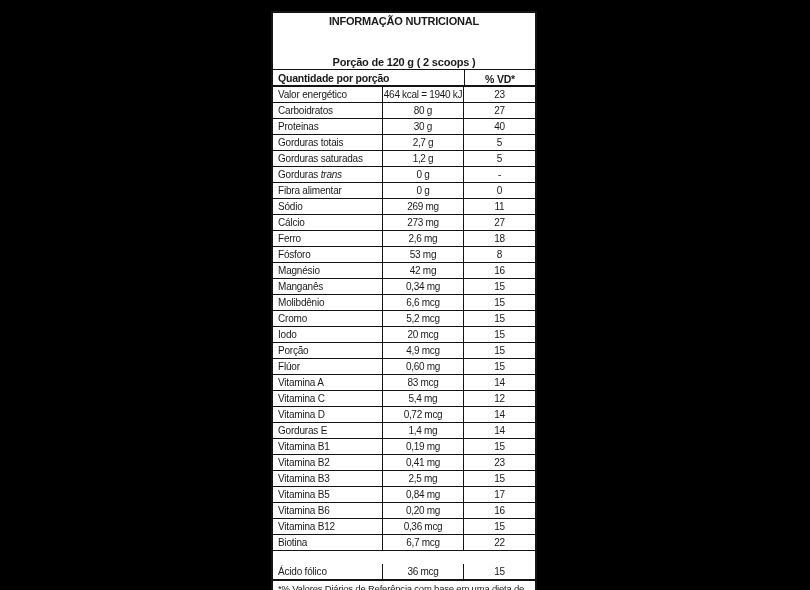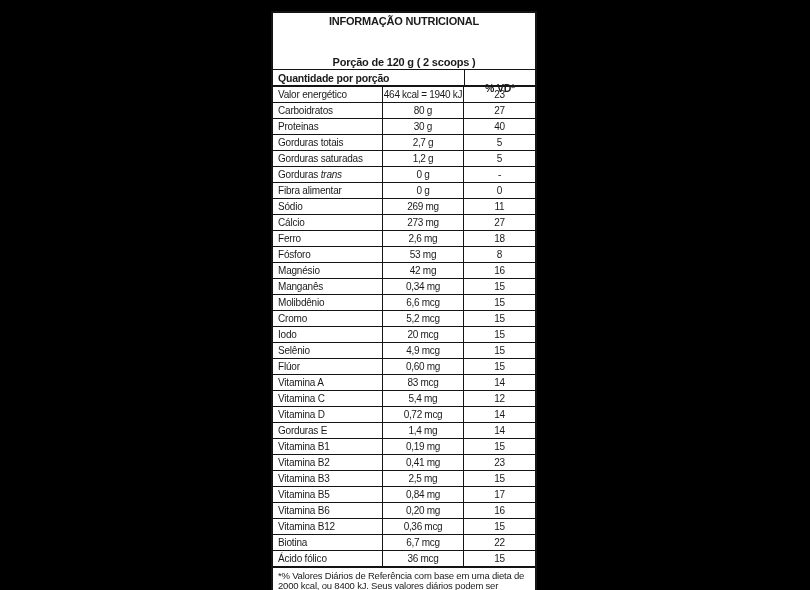--- a/index.html
+++ b/index.html
@@ -41,21 +41,21 @@
   }
   .title-block .t2 {
     font-size: 11px;
     font-weight: 700;
     line-height: 12px;
     letter-spacing: -0.2px;
     margin-top: 29px;
   }
   .header-row {
     display: flex;
-    align-items: flex-start;
+    align-items: flex-end;
     height: 15px;
     border-bottom: 2px solid #141414;
     font-weight: 700;
     font-size: 10.5px;
     letter-spacing: -0.2px;
   }
   .header-left {
     flex: 0 0 186px;
     padding-left: 5px;
     border-right: 1px solid #141414;
@@ -72,21 +72,21 @@
   .row {
     display: flex;
     align-items: center;
     height: 15px;
     border-bottom: 1px solid #141414;
     font-size: 10px;
     letter-spacing: -0.2px;
     white-space: nowrap;
     justify-content: flex-end;
   }
-  .row:last-child { border-bottom: none; }
+  .row:last-child { border-bottom: none; margin-top: 13px; }
   .cell { height: 100%; display: flex; align-items: center; box-sizing: border-box; }
   .cell.name {
     flex: 0 0 110px;
     padding-left: 5px;
     border-right: 1px solid #141414;
   }
   .cell.amount {
     flex: 0 0 81px;
     border-right: 1px solid #141414;
     justify-content: center;
@@ -195,21 +195,21 @@
           <div class="cell name">Cromo</div>
           <div class="cell amount">5,2 mcg</div>
           <div class="cell vd">15</div>
         </div>
         <div class="row">
           <div class="cell name">Iodo</div>
           <div class="cell amount">20 mcg</div>
           <div class="cell vd">15</div>
         </div>
         <div class="row">
-          <div class="cell name">Selênio</div>
+          <div class="cell name">Porção</div>
           <div class="cell amount">4,9 mcg</div>
           <div class="cell vd">15</div>
         </div>
         <div class="row">
           <div class="cell name">Flúor</div>
           <div class="cell amount">0,60 mg</div>
           <div class="cell vd">15</div>
         </div>
         <div class="row">
           <div class="cell name">Vitamina A</div>

